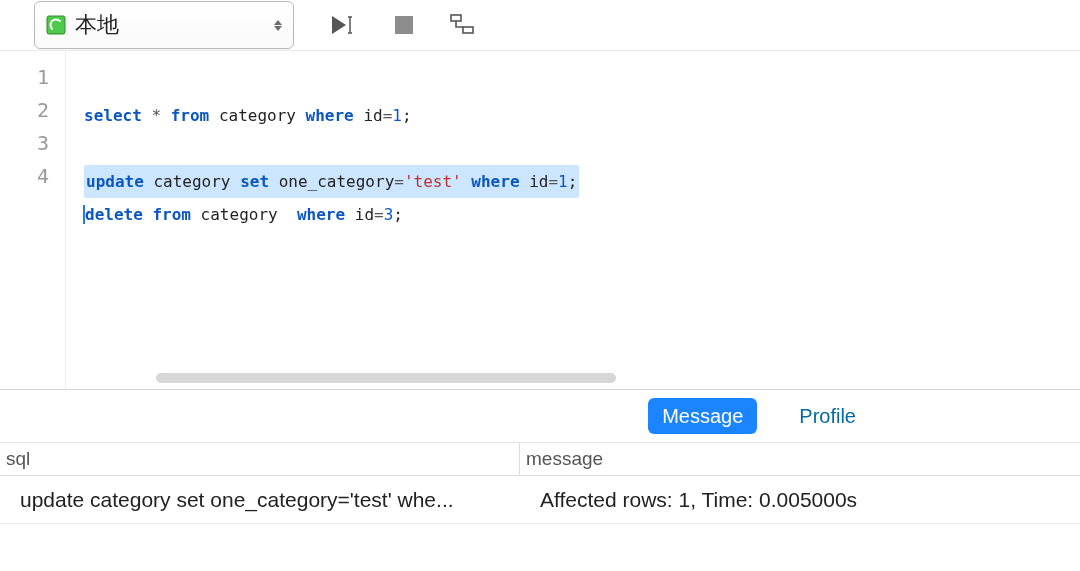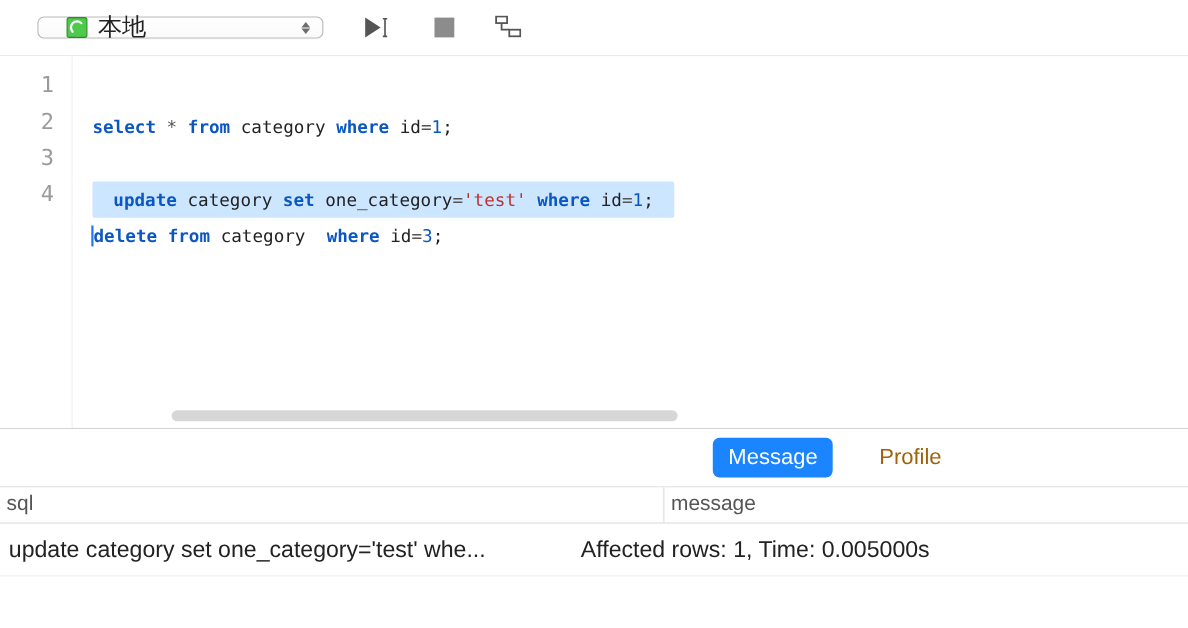--- a/index.html
+++ b/index.html
@@ -15,28 +15,28 @@
 
   
   .toolbar {
     height: 50px;
     display: flex;
     align-items: center;
     padding: 0 34px;
     gap: 28px;
   }
   .combo {
-    height: 20px;
+    height: 48px;
     width: 260px;
     border: 1px solid #b9b9b9;
     border-radius: 6px;
     background: linear-gradient(#fff,#fafafa);
     display: flex;
     align-items: center;
-    padding: 0 8px 0 24px;
+    padding: 0 8px 0 10px;
     position: relative;
     box-shadow: inset 0 1px 0 #fff, 0 1px 0 rgba(0,0,0,0.03);
   }
   .combo .icon-slot {
     width: 22px; height: 22px;
     display: flex; align-items:center; justify-content:center;
     margin-right: 8px;
     flex-shrink: 0;
   }
   .combo .label {
@@ -98,21 +98,21 @@
   .code .row { height:33px; line-height:33px; }
   .kw { color:#0a57c2; font-weight:600; }
   .id { color:#222; }
   .num { color:#0a57c2; }
   .str { color:#c03030; }
   .op { color:#555; }
   .sel-row { display:inline-block; }
   .sel-row-bg {
     background:#cde6ff;
     border-radius:2px;
-    padding:0 19px;
+    padding:0 2px;
   }
   .cursor {
     border-left: 2px solid #2076ff;
     margin-left:-1px;
   }
 
   
   .hscroll {
     position:absolute;
     bottom:6px;
@@ -129,21 +129,21 @@
     display:flex;
     align-items:center;
     justify-content:flex-end;
     padding-right:210px;
     gap:28px;
   }
   .tab {
     height:36px;
     line-height:36px;
     font-size:20px;
-    color:#a16207;
+    color:#0369a1;
     padding:0 14px;
     border-radius:6px;
   }
   .tab.active {
     background:#1b84ff;
     color:#fff;
   }
 
   
   .result-head {
@@ -151,34 +151,34 @@
     display:flex;
     font-size:19px;
     color:#555;
     border-bottom:1px solid #dcdcdc;
     border-top:1px solid #e3e3e3;
   }
   .result-head .col {
     display:flex; align-items:center;
     padding-left:6px;
   }
-  .col-sql   { width: 604px; border-right:1px solid #dcdcdc; }
+  .col-sql   { width: 520px; border-right:1px solid #dcdcdc; }
   .col-msg   { flex:1; padding-left:10px;}
 
   
   .result-row {
     height:48px;
     display:flex;
     font-size:21px;
     color:#222;
     border-bottom:1px solid #eee;
   }
   .result-row .cell {
     display:flex; align-items:center;
-    padding-left:8px;
+    padding-left:20px;
   }
   .cell-sql { width:520px; white-space:nowrap; overflow:hidden; text-overflow:ellipsis; }
   .cell-msg { flex:1; padding-left:10px;text-align:right; }
 </style>
 </head>
 <body>
 
 <div class="toolbar">
   <div class="combo">
     <span class="icon-slot">

